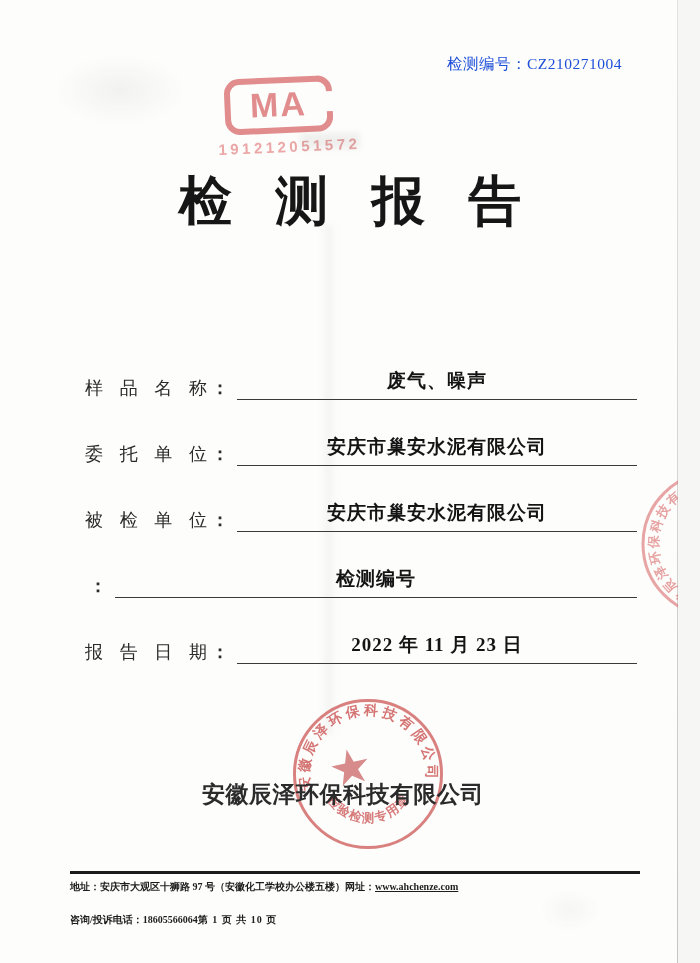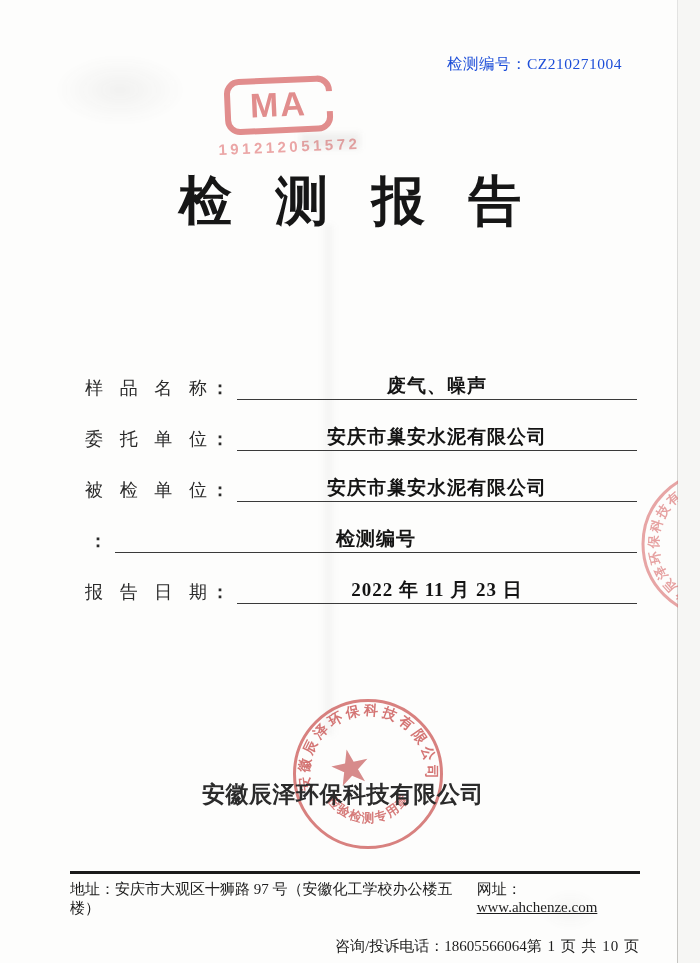--- a/index.html
+++ b/index.html
@@ -34,38 +34,38 @@
     font-size:34px;letter-spacing:2px;color:#e18d8d;padding-bottom:2px;}
   .cma-number{margin-top:5px;margin-left:-4px;font-family:"Liberation Sans","DejaVu Sans",sans-serif;
     font-weight:700;font-size:15px;letter-spacing:3.5px;color:#eba6a6;white-space:nowrap;}
 
   
   .title{position:absolute;top:166px;left:0;right:0;text-align:center;
     font-size:53px;font-weight:700;letter-spacing:.82em;padding-left:.82em;color:#161616;}
 
   
   .fields{position:absolute;left:85px;top:360px;width:552px;}
-  .f-row{display:flex;align-items:flex-end;height:40px;margin-bottom:11px;}
+  .f-row{display:flex;align-items:flex-end;height:40px;margin-bottom:26px;}
   .f-label{display:inline-block;width:122px;font-size:18px;color:#2a2a2a;
     text-align:justify;text-align-last:justify;white-space:nowrap;}
   .f-colon{width:20px;font-size:18px;font-weight:700;margin-left:4px;color:#2a2a2a;}
   .f-value{flex:1;margin-left:6px;text-align:center;font-size:19px;font-weight:700;color:#141414;
-    border-bottom:1.5px solid #3a3a3a;letter-spacing:1px;white-space:nowrap;}
+    border-bottom:1.5px solid #3a3a3a;padding-bottom:5px;letter-spacing:1px;white-space:nowrap;}
 
   
   .company-name{position:absolute;top:779px;left:0;right:14px;text-align:center;z-index:3;
     font-family:"Liberation Sans","DejaVu Sans",sans-serif;font-weight:700;
     font-size:23px;letter-spacing:.5px;color:#2b2b2b;}
   .seal-svg{position:absolute;left:288px;top:694px;z-index:2;}
   .edge-seal-svg{position:absolute;left:600px;top:452px;z-index:2;}
 
   
   .footer{position:absolute;left:70px;top:871px;width:570px;border-top:3px solid #1a1a1a;padding-top:6px;}
-  .footer-row{display:flex;justify-content:flex-end;align-items:baseline;font-size:15px;
-    font-weight:400;color:#1d1d1d;}
+  .footer-row{display:flex;justify-content:flex-start;align-items:baseline;font-size:10px;
+    font-weight:700;color:#1d1d1d;}
   .footer-row + .footer-row{margin-top:19px;}
   .footer-web .u{text-decoration:underline;}
   .page-info{letter-spacing:1px;}
 </style>
 </head>
 <body>
 
 <div class="page">
 
   <div class="report-no"><span>检测编号：</span><span>CZ210271004</span></div>

